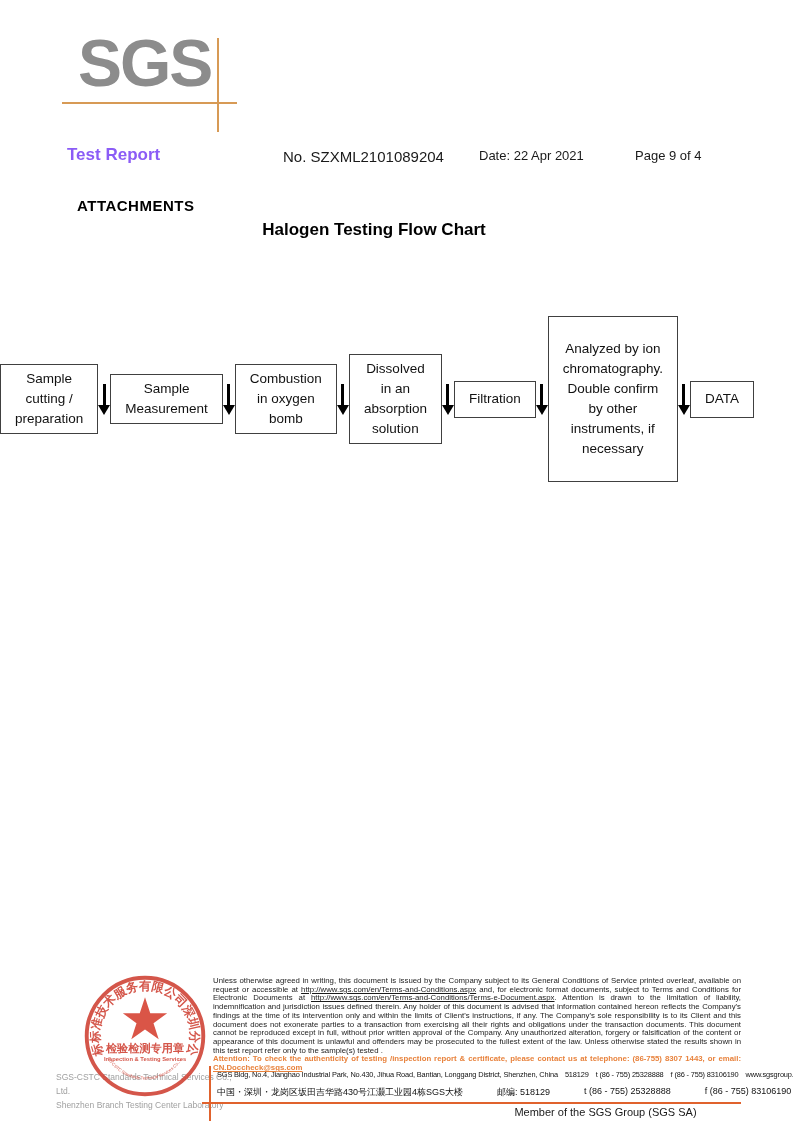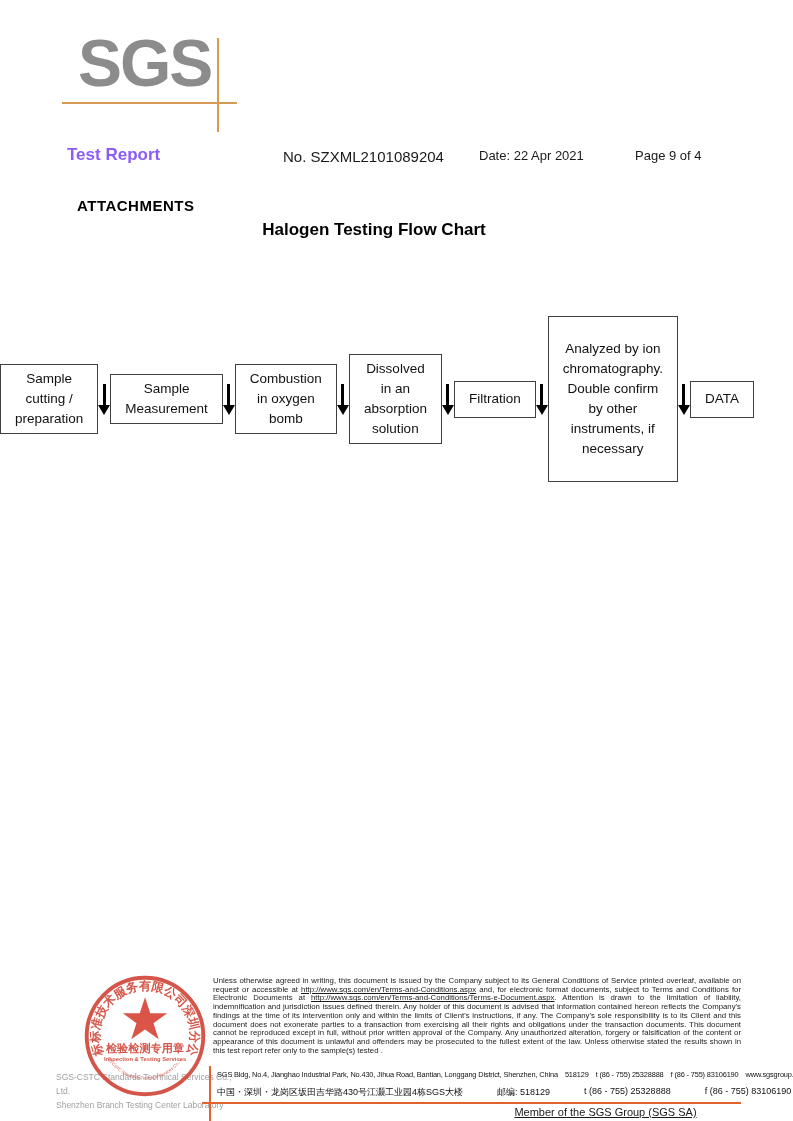--- a/index.html
+++ b/index.html
@@ -61,21 +61,21 @@
   .attention .doc-link { color: #e8823c; }
 
   .addr-block { position: absolute; left: 217px; top: 1070px; width: 524px; }
   .addr-row { display: flex; align-items: flex-start; white-space: nowrap; }
   .addr-row.en { font-size: 7.4px; letter-spacing: -0.15px; height: 16px; color: #111; }
   .addr-row.cn { font-size: 9px; height: 16px; color: #111; gap: 27px; }
   .addr-row .seg { margin-right: 7px; }
   .addr-row .seg:last-child { margin-right: 0; }
   .footer-vline { position: absolute; left: 209px; top: 1066px; width: 2px; height: 55px; background: #e0622d; }
   .footer-hline { position: absolute; left: 202px; top: 1102px; width: 539px; height: 2px; background: #e0622d; }
-  .member { position: absolute; left: 470px; top: 1106px; width: 271px; text-align: center; font-size: 11px; color: #1a1a1a; text-decoration: underline; }
+  .member { position: absolute; left: 470px; top: 1106px; width: 271px; text-align: center; font-size: 11px; color: #1a1a1a; }
 </style>
 </head>
 <body>
 
 <div class="logo-wrap">
   <div class="logo-text">SGS</div>
   <div class="logo-hline"></div>
   <div class="logo-vline"></div>
 </div>
 
@@ -139,21 +139,21 @@
     <textPath href="#topArc" startOffset="50%" text-anchor="middle">通标标准技术服务有限公司深圳分公司</textPath>
   </text>
   <text font-size="4.4" fill="#d04437" font-family="'Liberation Sans', sans-serif">
     <textPath href="#bottomArc" startOffset="50%" text-anchor="middle">SGS-CSTC Standards Technical Services Co., Ltd.</textPath>
   </text>
   <text x="0" y="16" text-anchor="middle" font-size="11.5" font-weight="bold" fill="#d04437" font-family="'Liberation Sans', sans-serif">检验检测专用章</text>
   <text x="0" y="26" text-anchor="middle" font-size="6" font-weight="bold" fill="#d04437" font-family="'Liberation Sans', sans-serif">Inspection &amp; Testing Services</text>
 </svg>
 
 <p class="disclaimer"><span>Unless otherwise agreed in writing, this document is issued by the Company subject to its General Conditions of Service printed overleaf, available on request or accessible at </span><span class="doc-link">http://www.sgs.com/en/Terms-and-Conditions.aspx</span><span> and, for electronic format documents, subject to Terms and Conditions for Electronic Documents at </span><span class="doc-link">http://www.sgs.com/en/Terms-and-Conditions/Terms-e-Document.aspx</span><span>. Attention is drawn to the limitation of liability, indemnification and jurisdiction issues defined therein. Any holder of this document is advised that information contained hereon reflects the Company's findings at the time of its intervention only and within the limits of Client's instructions, if any. The Company's sole responsibility is to its Client and this document does not exonerate parties to a transaction from exercising all their rights and obligations under the transaction documents. This document cannot be reproduced except in full, without prior written approval of the Company. Any unauthorized alteration, forgery or falsification of the content or appearance of this document is unlawful and offenders may be prosecuted to the fullest extent of the law. Unless otherwise stated the results shown in this test report refer only to the sample(s) tested .</span><br>
-</p>
+<span class="attention"><span>Attention: To check the authenticity of testing /inspection report &amp; certificate, please contact us at telephone: (86-755) 8307 1443, or email: </span><span class="doc-link">CN.Doccheck@sgs.com</span></span></p>
 
 <div class="footer-vline"></div>
 <div class="footer-hline"></div>
 
 <div class="addr-block">
   <div class="addr-row en">
     <span class="seg">SGS Bldg, No.4, Jianghao Industrial Park, No.430, Jihua Road, Bantian, Longgang District, Shenzhen, China</span>
     <span class="seg">518129</span>
     <span class="seg">t (86 - 755) 25328888</span>
     <span class="seg">f (86 - 755) 83106190</span>

